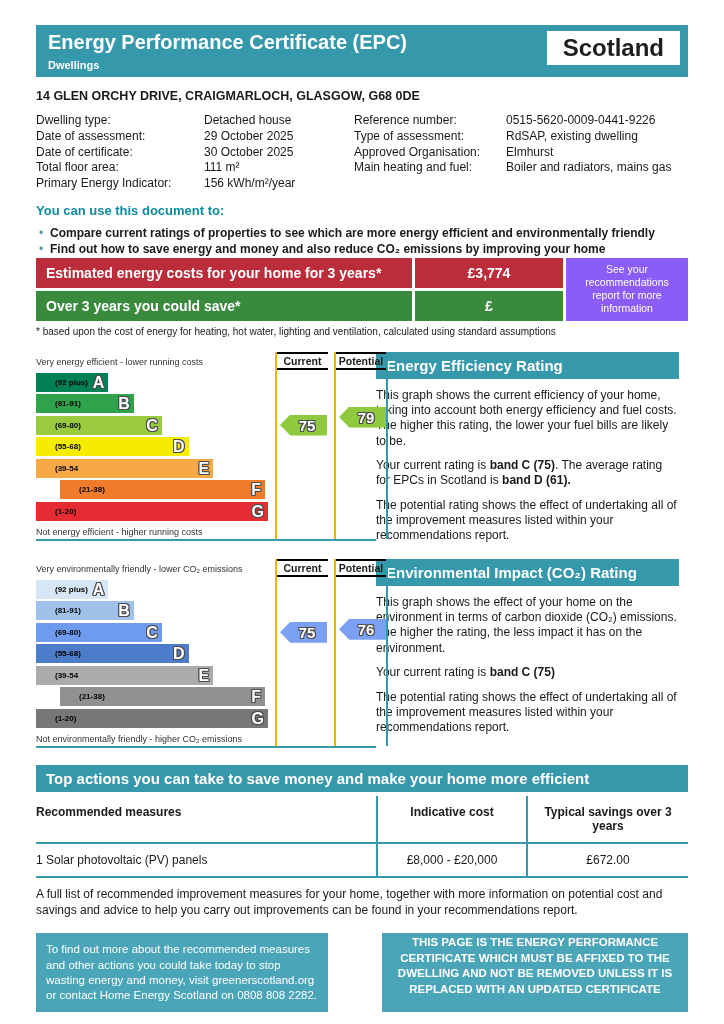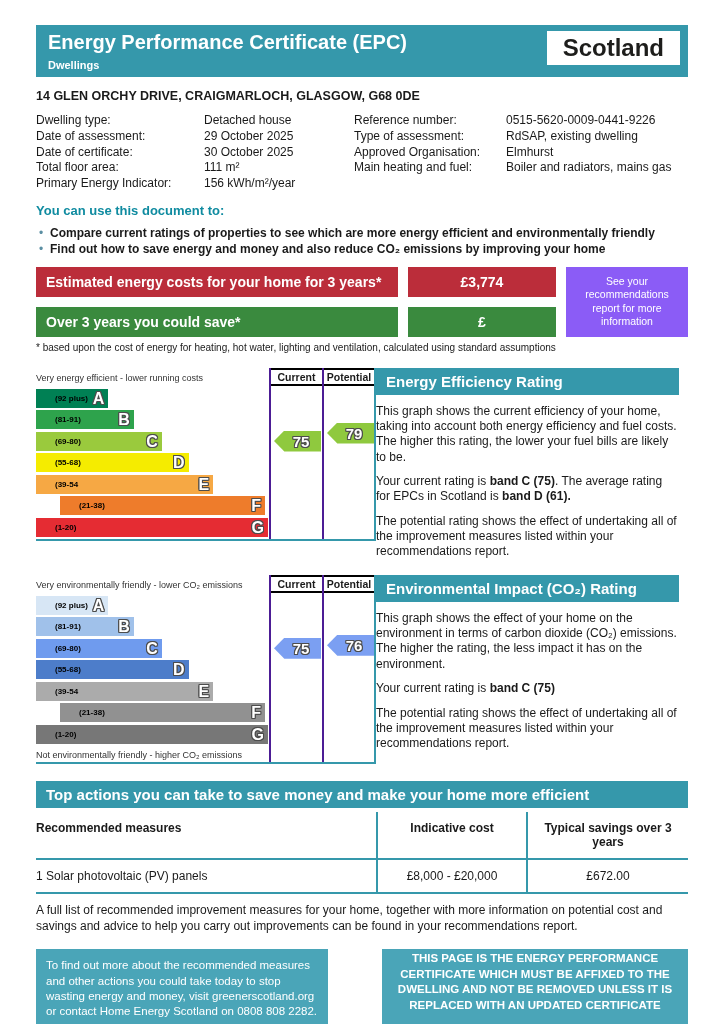--- a/index.html
+++ b/index.html
@@ -27,35 +27,35 @@
   .dcol2 .lbl { width:152px; flex:none; }
   .drow .val { flex:1; }
 
   .usage-h { margin-top:11px; font-size:13px; font-weight:bold; color:#0f8ba0; }
   .bullets { margin-top:7px; font-size:12px; }
   .bullet { display:flex; line-height:1.35; }
   .bullet .dot { color:#5b8fa3; width:14px; padding-left:3px; flex:none; }
   .bullet .btxt { font-weight:bold; }
 
   
-  .costs { margin-top:9px; display:grid; grid-template-columns:1fr 148px 122px; grid-template-rows:30px 30px; gap:10px; }
+  .costs { display:grid; grid-template-columns:1fr 148px 122px; grid-template-rows:30px 30px; gap:3px; }
   .cost-lbl { color:#fff; font-weight:bold; font-size:14px; padding-left:10px; display:flex; align-items:center; }
   .cost-val { color:#fff; font-weight:bold; font-size:14px; display:flex; align-items:center; justify-content:center; }
   .cost-info { grid-column:3; grid-row:1 / span 2; color:#fff; font-size:10.5px; text-align:center; display:flex; align-items:center; justify-content:center; padding:2px 6px; line-height:1.25; }
   .footnote { margin-top:5px; font-size:10px; }
 
   
   .rating-row { display:flex; margin-top:15px; }
   .chart { width:340px; flex:none; }
   .chart-grid { display:flex; align-items:stretch; border-bottom:2px solid #3598ab; }
   .c-bars { width:233px; flex:none; }
   .cap { font-size:9px; color:#333; }
   .cap-top { height:18px; padding-top:5px; }
   .cap-bot { height:16px; padding-top:4px; }
-  .c-col { width:53px; flex:none; border-left:2px solid #4c1d95; position:relative; }
+  .c-col { width:53px; flex:none; border-left:2px solid #eab308; position:relative;margin-left:6px; }
   .c-col.last { width:54px; border-right:2px solid #3598ab; }
   .col-hd { height:18px; border-top:2px solid #000; border-bottom:2px solid #000; font-size:10.5px; font-weight:bold; text-align:center; line-height:14px; }
   .bands { margin-top:3px; }
   .band { height:19px; margin-bottom:2.5px; position:relative; display:flex; align-items:center; }
   .band .rng { font-size:8px; font-weight:bold; color:#000; padding-left:19px; white-space:nowrap; }
   .band .ltr { position:absolute; right:4px; top:0; line-height:19px; font-size:16px; font-weight:bold; color:#fff;
     text-shadow:1px 0 #4d4d4d,-1px 0 #4d4d4d,0 1px #4d4d4d,0 -1px #4d4d4d,1px 1px #4d4d4d,-1px -1px #4d4d4d,1px -1px #4d4d4d,-1px 1px #4d4d4d; }
   .bw0{width:31%;} .bw1{width:42%;} .bw2{width:54%;} .bw3{width:65.5%;} .bw4{width:76%;} .bw5{width:88%;margin-left:24px;} .bw6{width:99.5%;}
   .arrow { position:absolute; left:3px; width:47px; height:21px; clip-path:polygon(0 50%, 22% 0, 100% 0, 100% 100%, 22% 100%);
     color:#fff; font-size:15px; font-weight:bold; text-align:center; line-height:21px; padding-left:7px;
@@ -193,20 +193,21 @@
                 </div>
               <div class="band bw5" style="background-color: rgb(238, 124, 43);">
                   <span class="rng">(21-38)</span>
                   <span class="ltr">F</span>
                 </div>
               <div class="band bw6" style="background-color: rgb(229, 44, 51);">
                   <span class="rng">(1-20)</span>
                   <span class="ltr">G</span>
                 </div>
             </div>
+            <div class="cap cap-bot">Not energy efficient - higher running costs</div>
           </div>
           <div class="c-col">
             <div class="col-hd">Current</div>
             <div class="arrow e-cur" style="background-color: rgb(143, 201, 62);">75</div>
           </div>
           <div class="c-col last">
             <div class="col-hd">Potential</div>
             <div class="arrow e-pot" style="background-color: rgb(143, 201, 62);">79</div>
           </div>
         </div>

